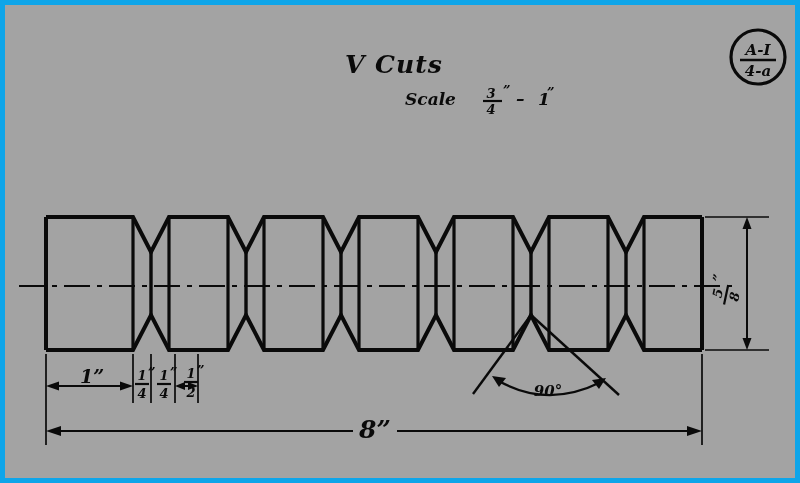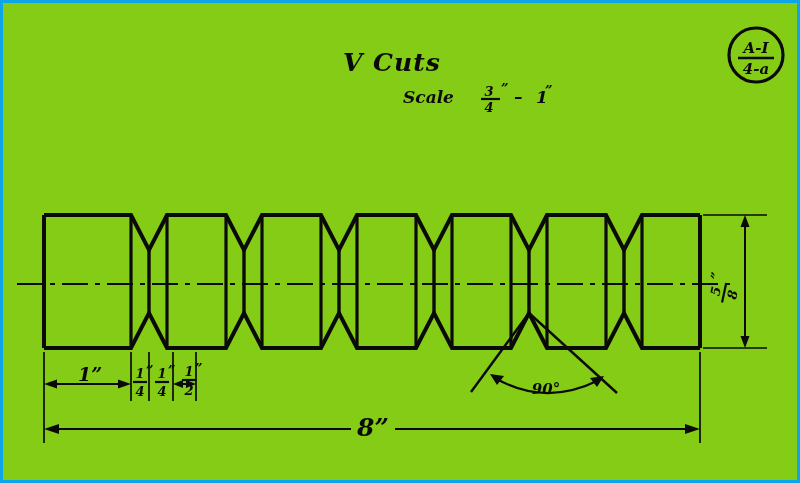--- a/index.html
+++ b/index.html
@@ -5,22 +5,22 @@
 <style>
   html, body {
     margin: 0;
     padding: 0;
     background: #ffffff;
   }
   #sheet {
     position: relative;
     width: 800px;
     height: 483px;
-    background: #84cc16;
-    border: 3px solid #0ea5e9;
+    background: #a3a3a3;
+    border: 5px solid #0ea5e9;
     box-sizing: border-box;
     overflow: hidden;
     font-family: "DejaVu Sans", sans-serif;
   }
   #drawing {
     position: absolute;
     left: 0;
     top: 0;
     width: 800px;
     height: 483px;

